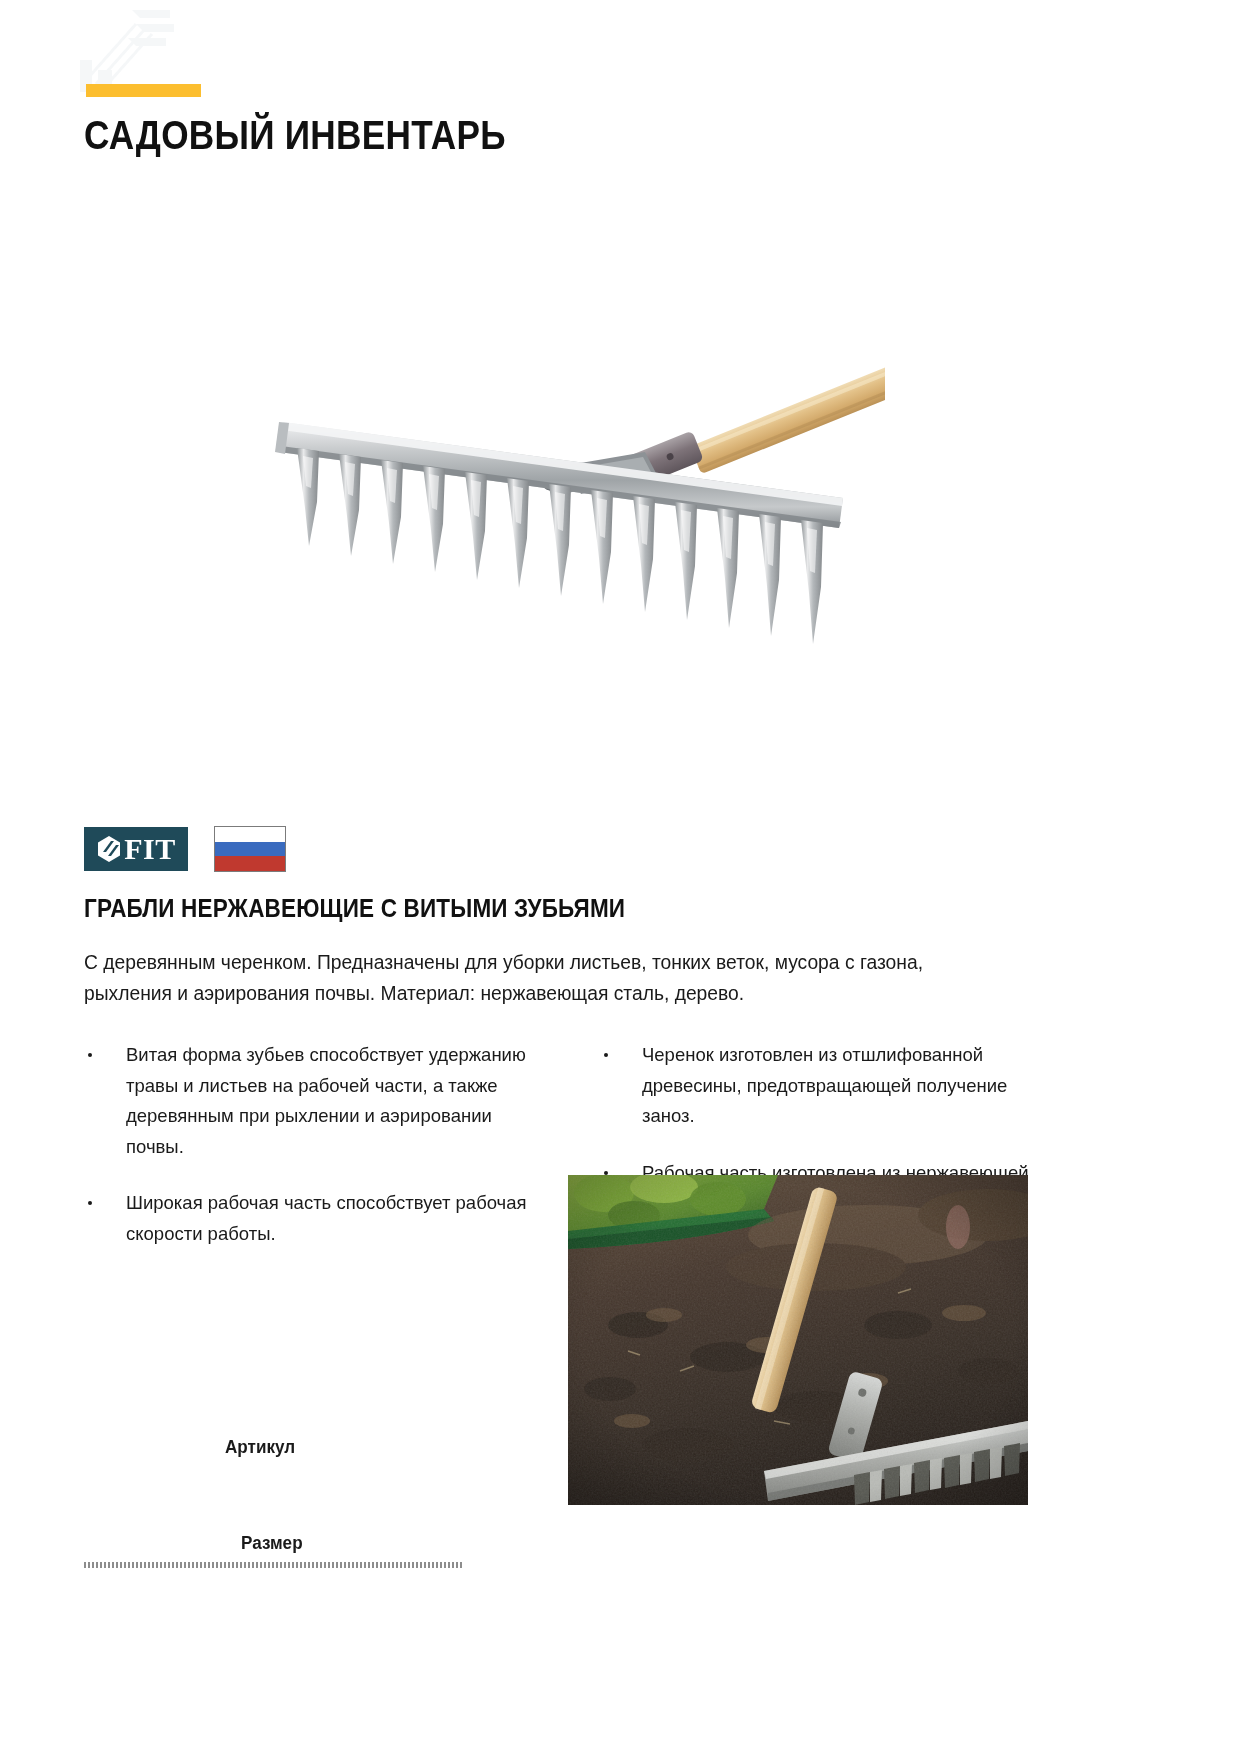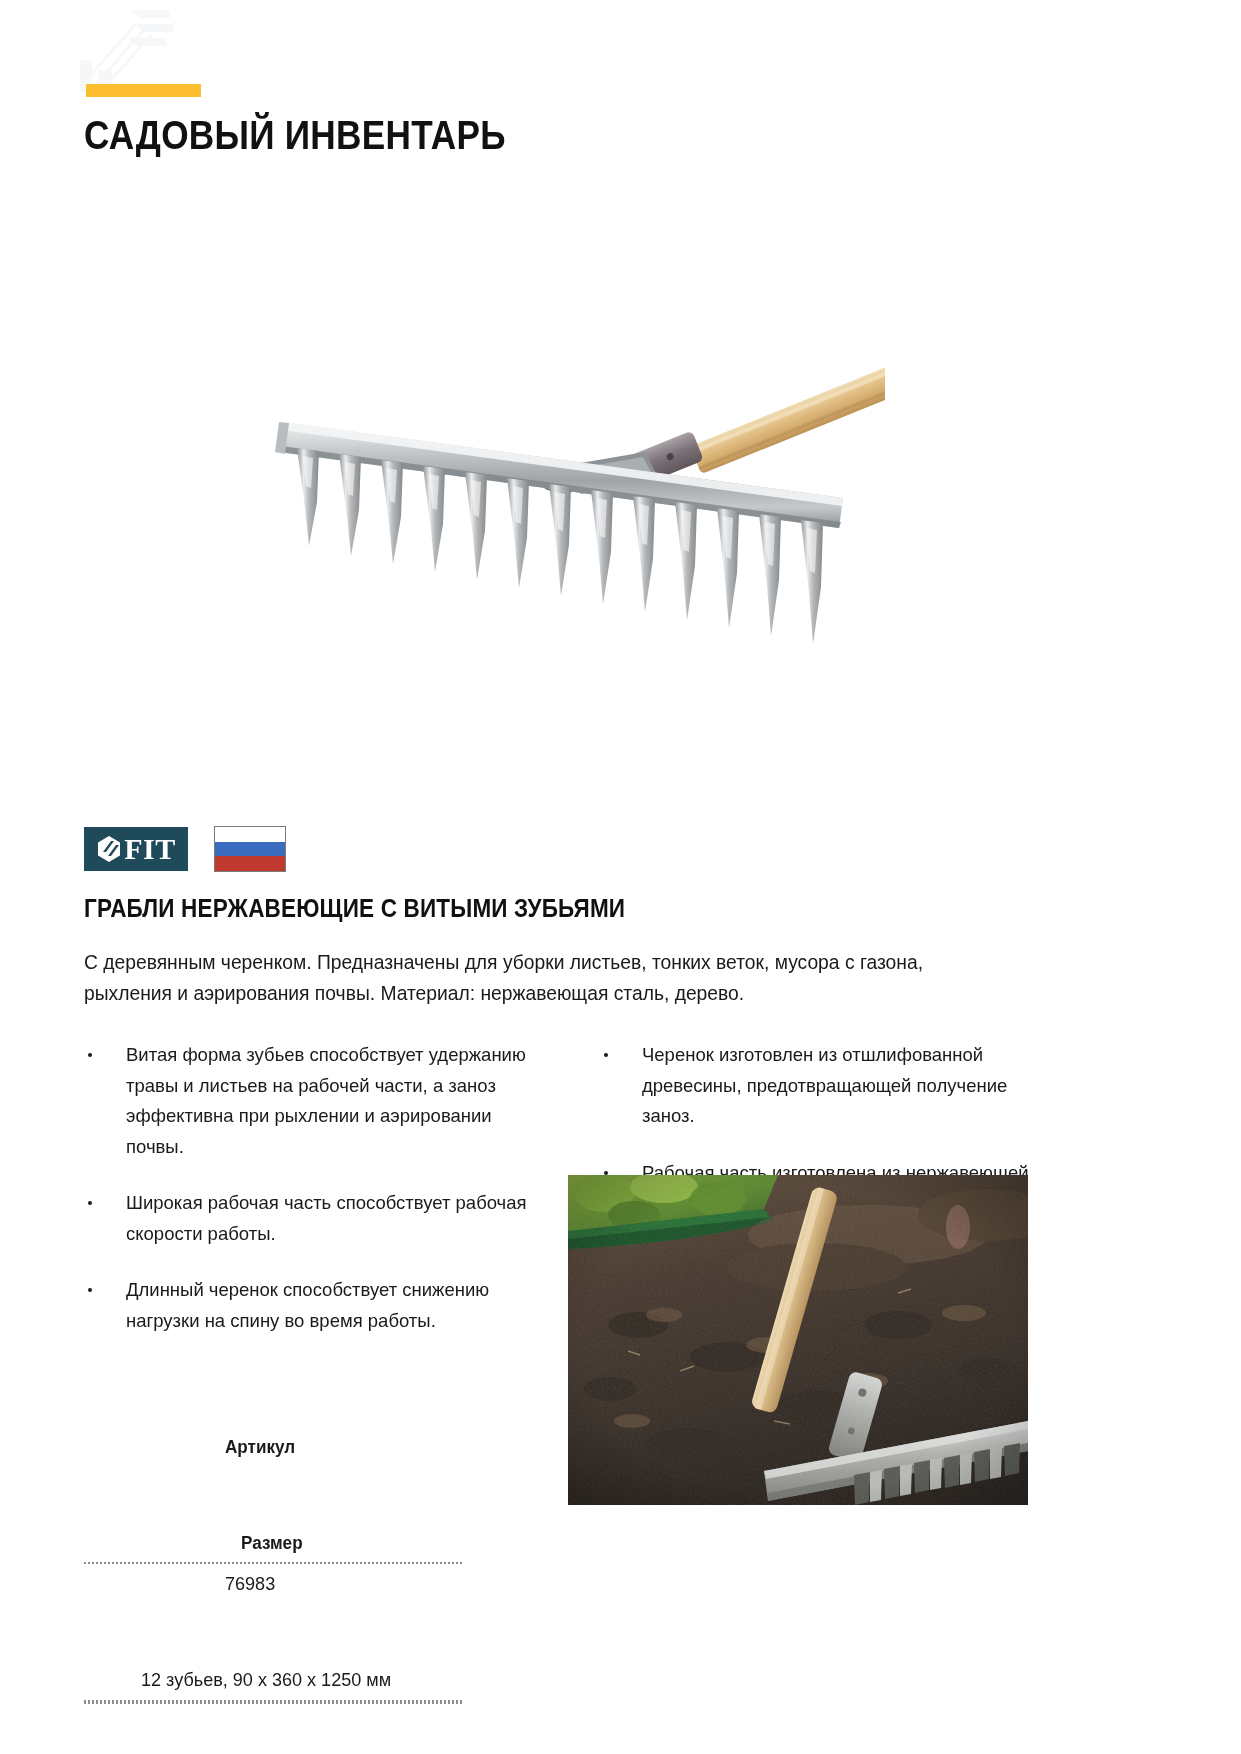--- a/index.html
+++ b/index.html
@@ -357,40 +357,35 @@
       <i class="stripe-blue"></i>
       <i class="stripe-red"></i>
     </div>
   </div>
 
   <div class="product-title">ГРАБЛИ НЕРЖАВЕЮЩИЕ С ВИТЫМИ ЗУБЬЯМИ</div>
 
   <div class="intro">С деревянным черенком. Предназначены для уборки листьев, тонких веток, мусора с газона, рыхления и аэрирования почвы. Материал: нержавеющая сталь, дерево.</div>
 
   <div class="bullets-left">
-    <div class="bullet">Витая форма зубьев способствует удержанию травы и листьев на рабочей части, а заноз эффективна при рыхлении и аэрировании почвы.</div>
+    <div class="bullet">Витая форма зубьев способствует удержанию травы и листьев на рабочей части, а также деревянным при рыхлении и аэрировании почвы.</div>
     <div class="bullet">Широкая рабочая часть способствует рабочая скорости работы.</div>
-    <div class="bullet">Длинный черенок способствует снижению нагрузки на спину во время работы.</div>
   </div>
 
   <div class="bullets-right">
     <div class="bullet">Черенок изготовлен из отшлифованной древесины, предотвращающей получение заноз.</div>
     <div class="bullet">Рабочая часть изготовлена из нержавеющей стали, обладает высокой прочностью и не подвержена коррозии.</div>
   </div>
 
   <div class="spec-table">
     <div class="spec-row">
       <div class="spec-head col-art">Артикул</div>
       <div class="spec-head col-size">Размер</div>
     </div>
     <div class="dotted"></div>
-    <div class="spec-row">
-      <div class="spec-body col-art">76983</div>
-      <div class="spec-body col-size">12 зубьев, 90 x 360 x 1250 мм</div>
-    </div>
     <div class="dotted"></div>
     <div class="dotted"></div>
   </div>
 
   <div class="lifestyle">
     <svg viewBox="0 0 460 330" xmlns="http://www.w3.org/2000/svg" preserveAspectRatio="xMidYMid slice">
       <defs>
         <linearGradient id="soilGrad" x1="0" y1="0" x2="0.3" y2="1">
           <stop offset="0%" stop-color="#5d4a38"></stop>
           <stop offset="35%" stop-color="#43342a"></stop>

